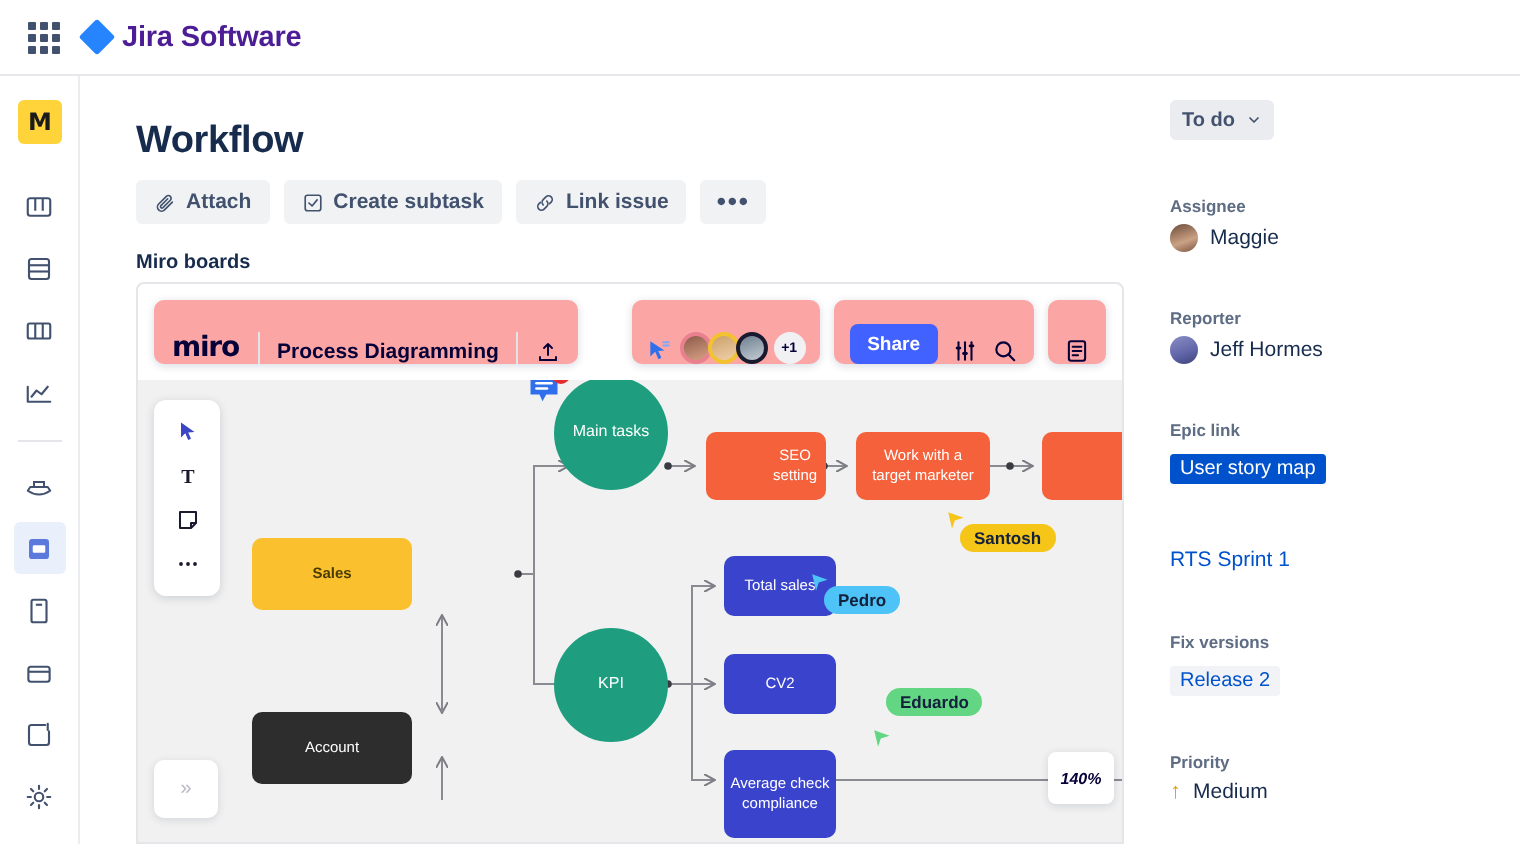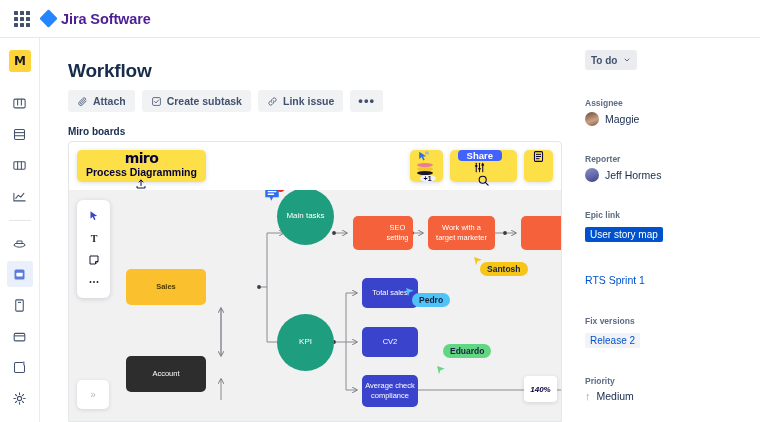--- a/index.html
+++ b/index.html
@@ -92,24 +92,23 @@
   .board {
     position: absolute; left: 28px; top: 103px; width: 494px; height: 281px;
     background: #fff; border: 1px solid #e4e6ea; border-radius: 4px 4px 0 0;
     overflow: hidden;
   }
   .board-bar {
     position: absolute; top: 8px; left: 8px; right: 8px; height: 32px;
     display: flex; align-items: center; gap: 7px; z-index: 12;
   }
   .chip {
-    background: #fde047; border-radius: 5px; height: 32px;
-    display: flex; align-items: center; box-shadow: 0 1px 4px rgba(9,30,66,0.16);
+    background: #fca5a5; border-radius: 5px; height: 32px;
+    display: flex; align-items: flex-end; box-shadow: 0 1px 4px rgba(9,30,66,0.16);
     padding: 0 9px;
-    flex-direction: column;
   }
   .miro-logo {
     font-family: "DejaVu Sans", sans-serif; font-size: 14px; font-weight: 700;
     color: #050038; letter-spacing: -0.6px;
   }
   .vsep { width: 1px; height: 16px; background: #e3e3ea; margin: 0 9px; }
   .board-name { font-size: 10.5px; font-weight: 700; color: #050038; }
   .chip-right { margin-left: auto; display: flex; align-items: center; gap: 7px; }
   .collab { gap: 0; padding: 0 7px; }
   .cursor-badge { margin-right: 6px; display: flex; }
@@ -497,21 +496,21 @@
         <div class="node n-rect" style="left:284px;top:26px;width:60px;height:34px;background:#F4613A;padding-left:29px;">SEO setting</div>
 
         <div class="node n-rect" style="left:359px;top:26px;width:67px;height:34px;background:#F4613A;padding:0 4px;">Work with a target marketer</div>
 
         <div class="node n-rect" style="left:452px;top:26px;width:60px;height:34px;background:#F4613A;"></div>
 
         <div class="node n-rect" style="left:293px;top:88px;width:56px;height:30px;background:#3A43CC;">Total sales</div>
 
         <div class="node n-rect" style="left:293px;top:137px;width:56px;height:30px;background:#3A43CC;">CV2</div>
 
-        <div class="node n-rect" style="left:293px;top:185px;width:56px;height:32px;background:#3A43CC;padding:16px 3px;">Average check compliance</div>
+        <div class="node n-rect" style="left:293px;top:185px;width:56px;height:44px;background:#3A43CC;padding:16px 3px;">Average check compliance</div>
 
         <div class="zoom-pill" style="left:455px;top:186px;width:33px;height:26px;">140%</div>
 
         <span class="ptr" style="left:404px;top:63px;">
           <svg width="11" height="11" viewBox="0 0 20 20">
               <path d="M2 2 L16 7 L8 9.5 L5.5 17 Z" fill="#F5C518"></path>
             </svg>
         </span>
         <div class="cursor-label" style="left:411px;top:72px;background:#F5C518;">Santosh</div>
 

